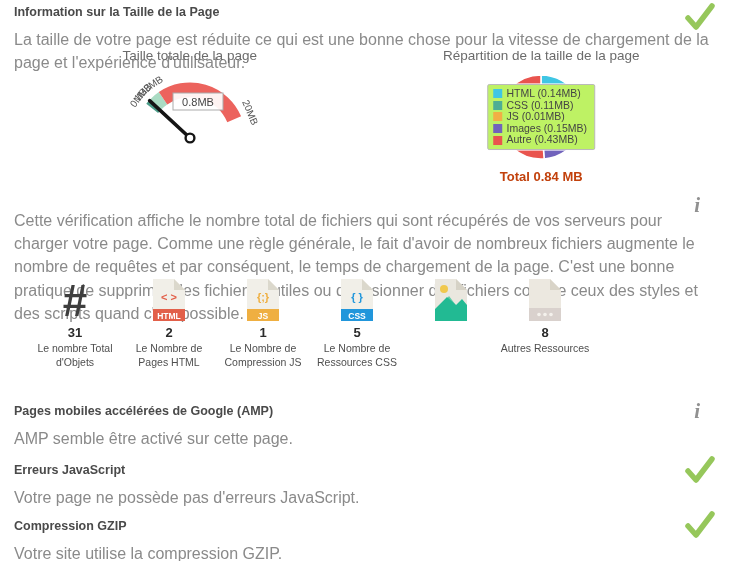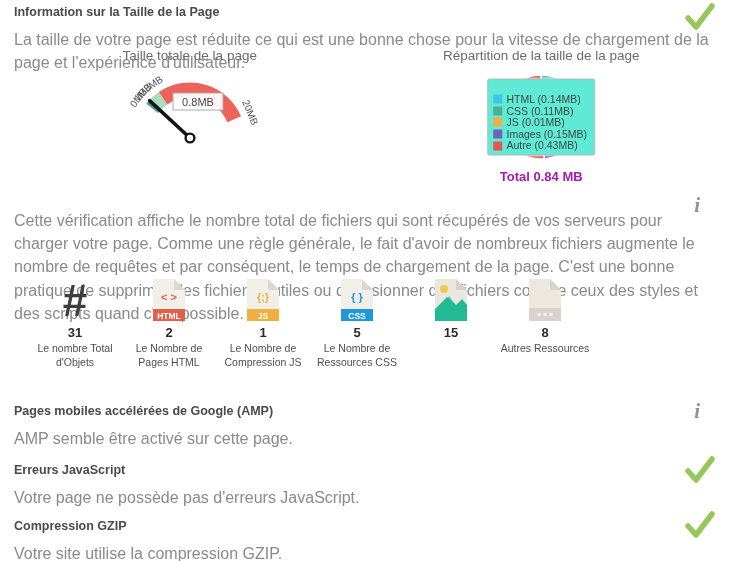--- a/index.html
+++ b/index.html
@@ -19,25 +19,25 @@
     font-size:21px; color:#919191; }
   
   .charts-row { position:absolute; left:0; right:0; top:48px; display:flex; }
   .chart-col { width:50%; text-align:center; }
   .chart-title { font-size:13.5px; color:#6b6b6b; height:20px; }
   .gauge-svg { display:block; margin:0 auto; }
   .gtick { font-size:10px; fill:#555; }
   .gval { font-size:11px; fill:#444; }
   .pie-wrap { position:relative; width:120px; height:90px; margin:4px auto 0 auto; }
   .legend { position:absolute; left:50%; top:50%; transform:translate(-50%,-50%);
-    background:#5eead4; border:1px solid #b9b9b9; border-radius:2px; padding:14px 7px 3px 5px;
+    background:#bef264; border:1px solid #b9b9b9; border-radius:2px; padding:3px 7px 3px 5px;
     white-space:nowrap; text-align:left; box-shadow:0 0 0 1px rgba(255,255,255,.6); }
   .legend-row { display:flex; align-items:center; font-size:10.5px; color:#444; line-height:11.6px; }
   .sw { display:inline-block; width:9px; height:9px; margin-right:4px; flex:none; }
-  .pie-total { font-size:13px; font-weight:bold; color:#a21caf; margin-top:7px; }
+  .pie-total { font-size:13px; font-weight:bold; color:#c2410c; margin-top:7px; }
   
   .res-row { position:absolute; left:15px; top:80px; display:flex; gap:2px; }
   .res-item { width:92px; text-align:center; }
   .res-icon { height:46px; display:flex; align-items:flex-end; justify-content:center; }
   .hash { font-size:44px; line-height:42px; font-weight:800; color:#3e3e3e; }
   .res-count { font-size:13px; font-weight:bold; color:#2b2b2b; margin-top:3px; }
   .res-label { font-size:10.5px; color:#4f4f4f; line-height:1.35; margin-top:1px; }
   .file-band { font-weight:bold; }
 </style>
 </head>
@@ -169,21 +169,20 @@
         <div class="res-icon">
           <svg width="34" height="44" viewBox="0 0 34 44">
             <path d="M1 1 H22 L33 12 V43 H1 Z" fill="#eae7df"></path>
             <path d="M22 1 L33 12 H22 Z" fill="#d6d2c6"></path>
             <circle cx="10" cy="11" r="4" fill="#f0c84e"></circle>
             <polygon points="6,30 15,18 24,30" fill="#5fcda9"></polygon>
             <polygon points="1,43 1,31 13,19 22,27 28,21 33,27 33,43" fill="#22ba93"></polygon>
             <rect x="1" y="33" width="32" height="10" fill="#22ba93"></rect>
           </svg>
         </div>
-        <div class="res-count">15</div>
       </div>
 
       <div class="res-item">
         <div class="res-icon">
           <svg width="34" height="44" viewBox="0 0 34 44">
             <path d="M1 1 H22 L33 12 V43 H1 Z" fill="#ece8e0"></path>
             <path d="M22 1 L33 12 H22 Z" fill="#d9d4c8"></path>
             <rect x="1" y="30" width="32" height="13" fill="#d9d1cd"></rect>
             <circle cx="11" cy="36.5" r="1.8" fill="#f4f1ec"></circle>
             <circle cx="17" cy="36.5" r="1.8" fill="#f4f1ec"></circle>

